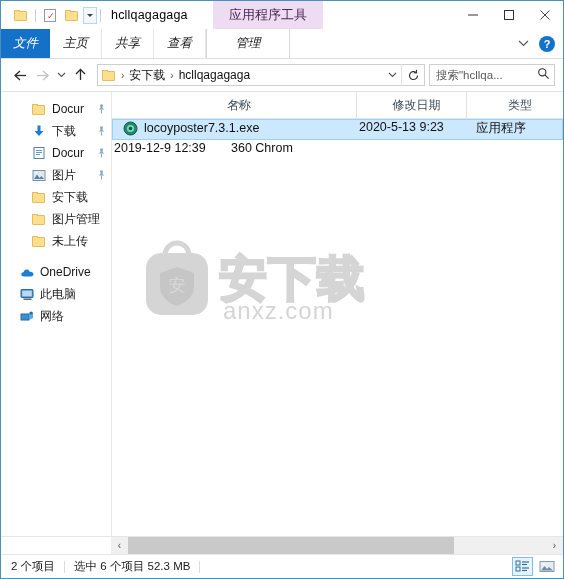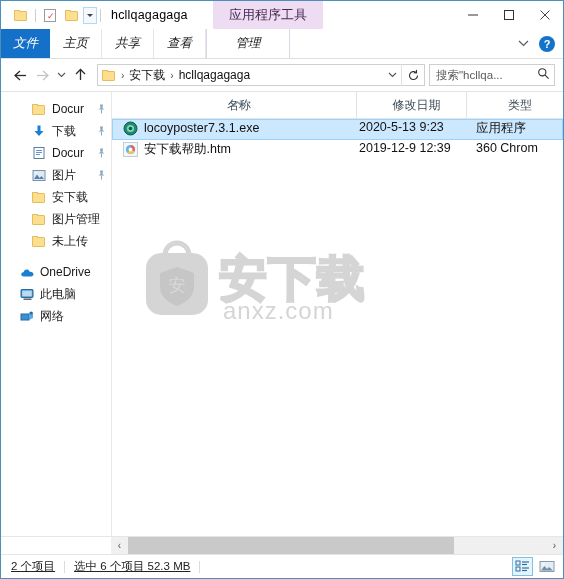--- a/index.html
+++ b/index.html
@@ -144,21 +144,21 @@
   .hscroll{
     height:17px;min-height:17px;display:flex;align-items:stretch;background:#f0f0f0;
     border-top:1px solid #e6e6e6;
   }
   .hscroll-pad{width:110px;min-width:110px;background:#fff;}
   .hs-arrow{width:17px;display:flex;align-items:center;justify-content:center;color:#505050;font-size:10px;background:#f0f0f0;}
   .hs-track{flex:1;background:#f0f0f0;position:relative;}
   .hs-thumb{position:absolute;left:0;top:0;bottom:0;width:78%;background:#c9c9c9;}
   .statusbar{
     height:23px;min-height:23px;display:flex;align-items:center;background:#fff;
-    border-top:1px solid #e6e6e6;padding-left:10px;font-size:11.5px;color:#222;text-decoration:underline;
+    border-top:1px solid #e6e6e6;padding-left:10px;font-size:11.5px;color:#222;
   }
   .st-sep{width:1px;height:12px;background:#dcdcdc;margin:0 9px;}
   .view-btns{margin-left:auto;display:flex;align-items:center;gap:3px;padding-right:6px;}
   .vbtn{width:21px;height:19px;display:flex;align-items:center;justify-content:center;box-sizing:border-box;border:1px solid transparent;}
   .vbtn.active{border:1px solid #7fc2e8;background:#e8f4fc;}
 </style>
 </head>
 <body>
 
 <div class="window">
@@ -436,32 +436,20 @@
                   <circle cx="7.5" cy="7.5" r="1.8" fill="#0d5c48"></circle>
                 </svg>
             </span>
             <span>locoyposter7.3.1.exe</span>
           </div>
           <div class="cell-date">2020-5-13 9:23</div>
           <div class="cell-type">应用程序</div>
         </div>
 
         <div class="row">
-          <div class="cell-name">
-            <span class="ico">
-              <svg width="15" height="15" viewBox="0 0 15 15">
-                  <rect x="0.5" y="0.5" width="14" height="14" fill="#f4f6f8" stroke="#c3ccd4" stroke-width="1"></rect>
-                  <circle cx="7.5" cy="7.5" r="4.6" fill="#5fb3e8"></circle>
-                  <path d="M7.5,2.9 A4.6,4.6 0 0 1 11.5,9.5 L7.5,7.5 Z" fill="#e8645a"></path>
-                  <path d="M11.5,9.5 A4.6,4.6 0 0 1 4.3,10.7 L7.5,7.5 Z" fill="#f2c14e"></path>
-                  <circle cx="7.5" cy="7.5" r="1.9" fill="#fdfdfd"></circle>
-                </svg>
-            </span>
-            <span>安下载帮助.htm</span>
-          </div>
           <div class="cell-date">2019-12-9 12:39</div>
           <div class="cell-type">360 Chrom</div>
         </div>
 
         <div class="watermark">
           <svg width="235" height="95" viewBox="0 0 235 95">
             <g fill="none" stroke="#d5d5d5" stroke-width="5">
               <path d="M28,26 a12,12 0 0 1 24,0"></path>
             </g>
             <rect x="9" y="24" width="62" height="62" rx="15" fill="#d5d5d5"></rect>

